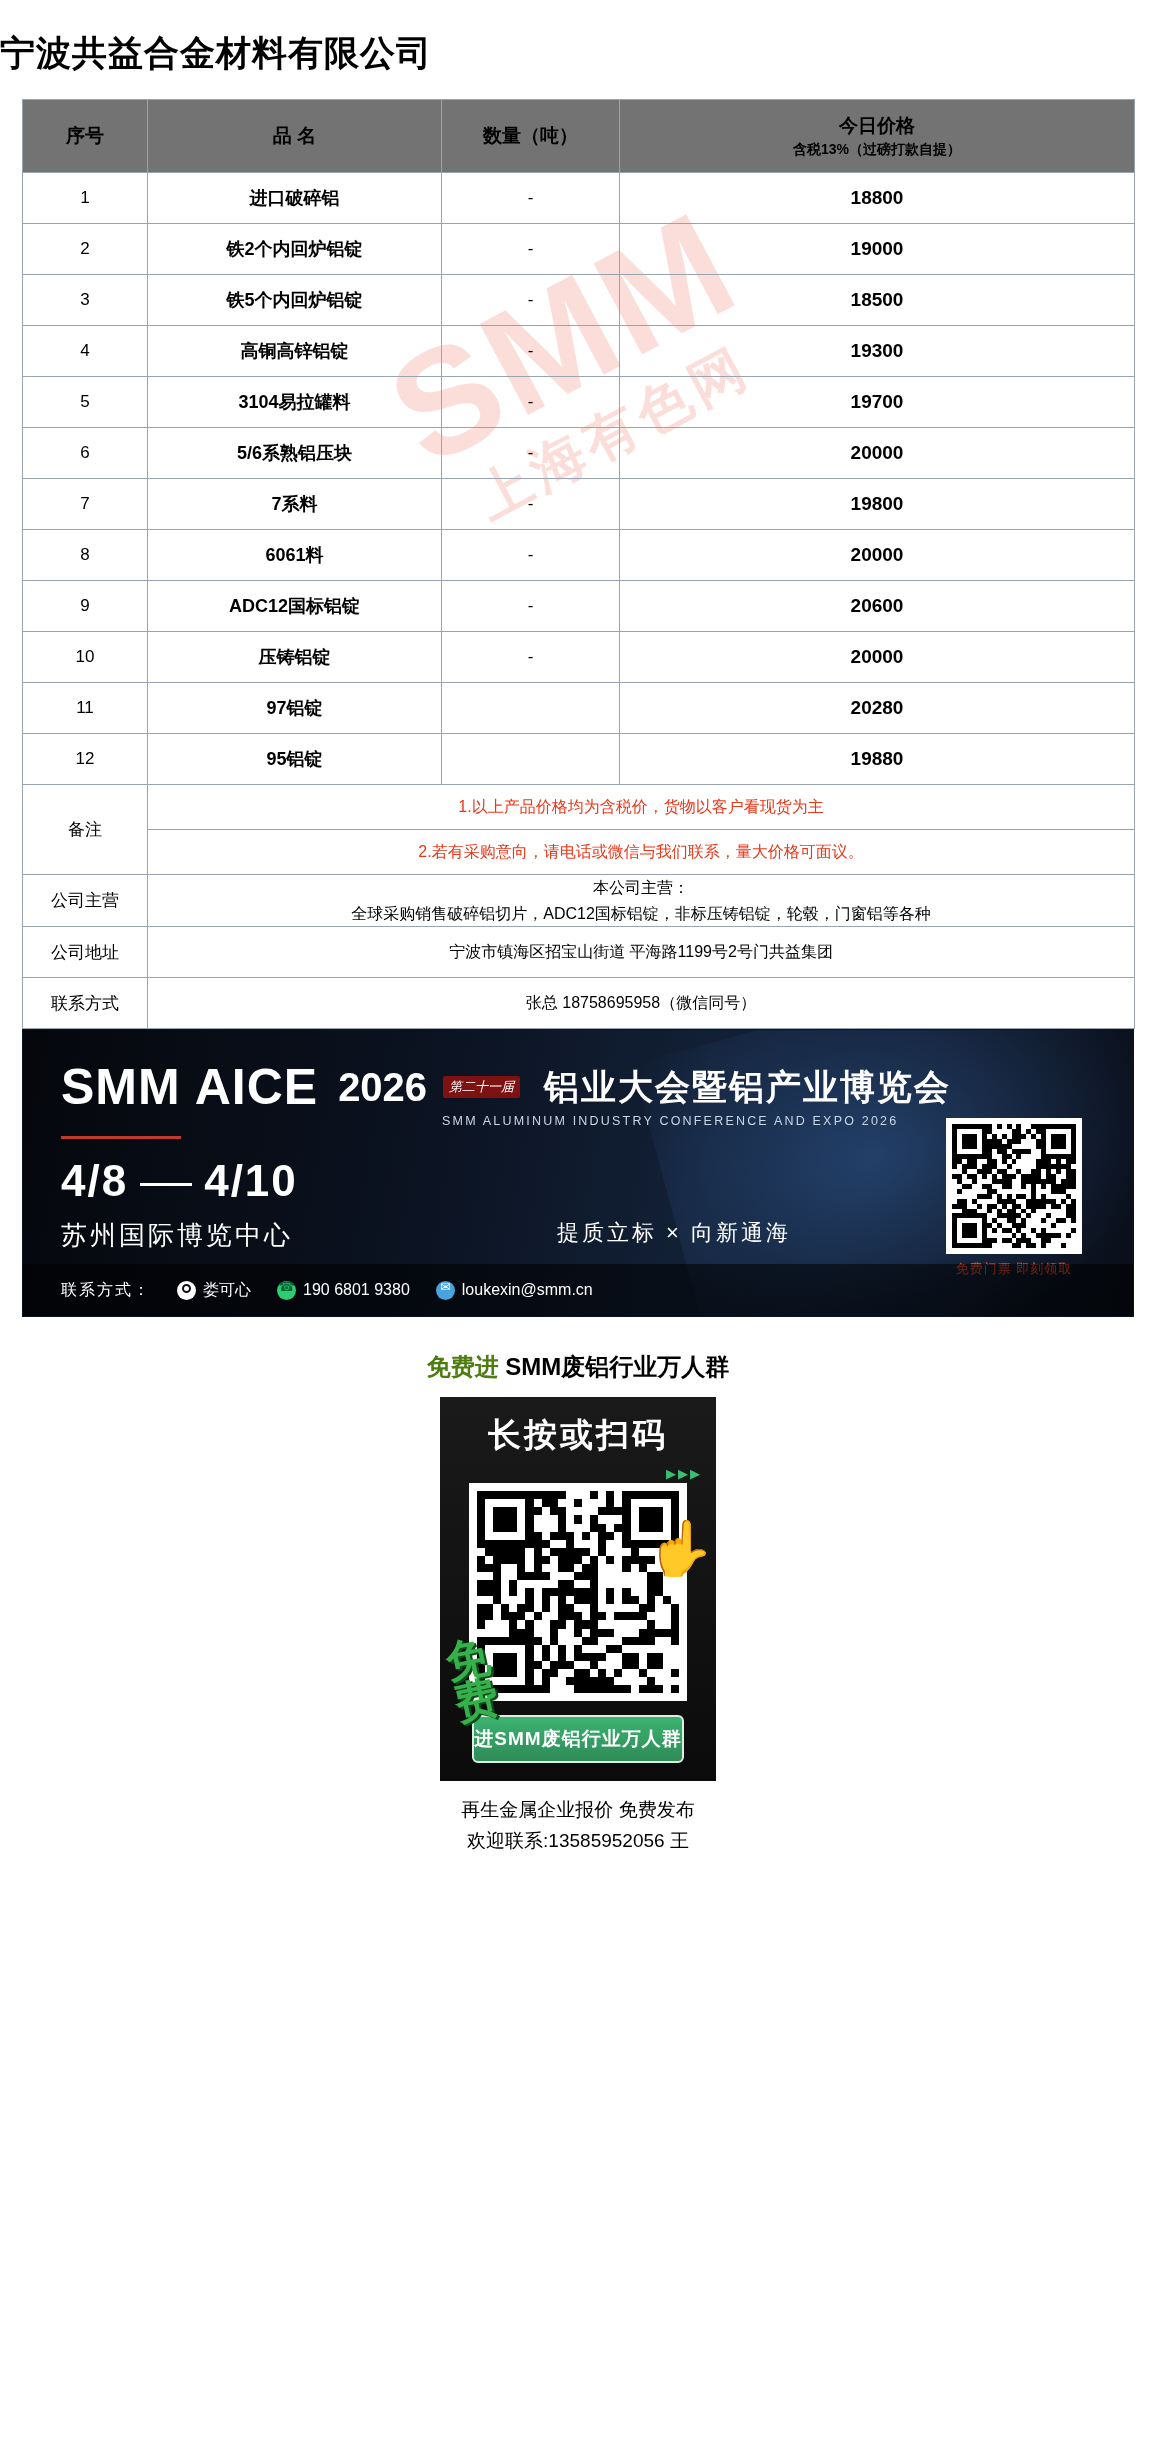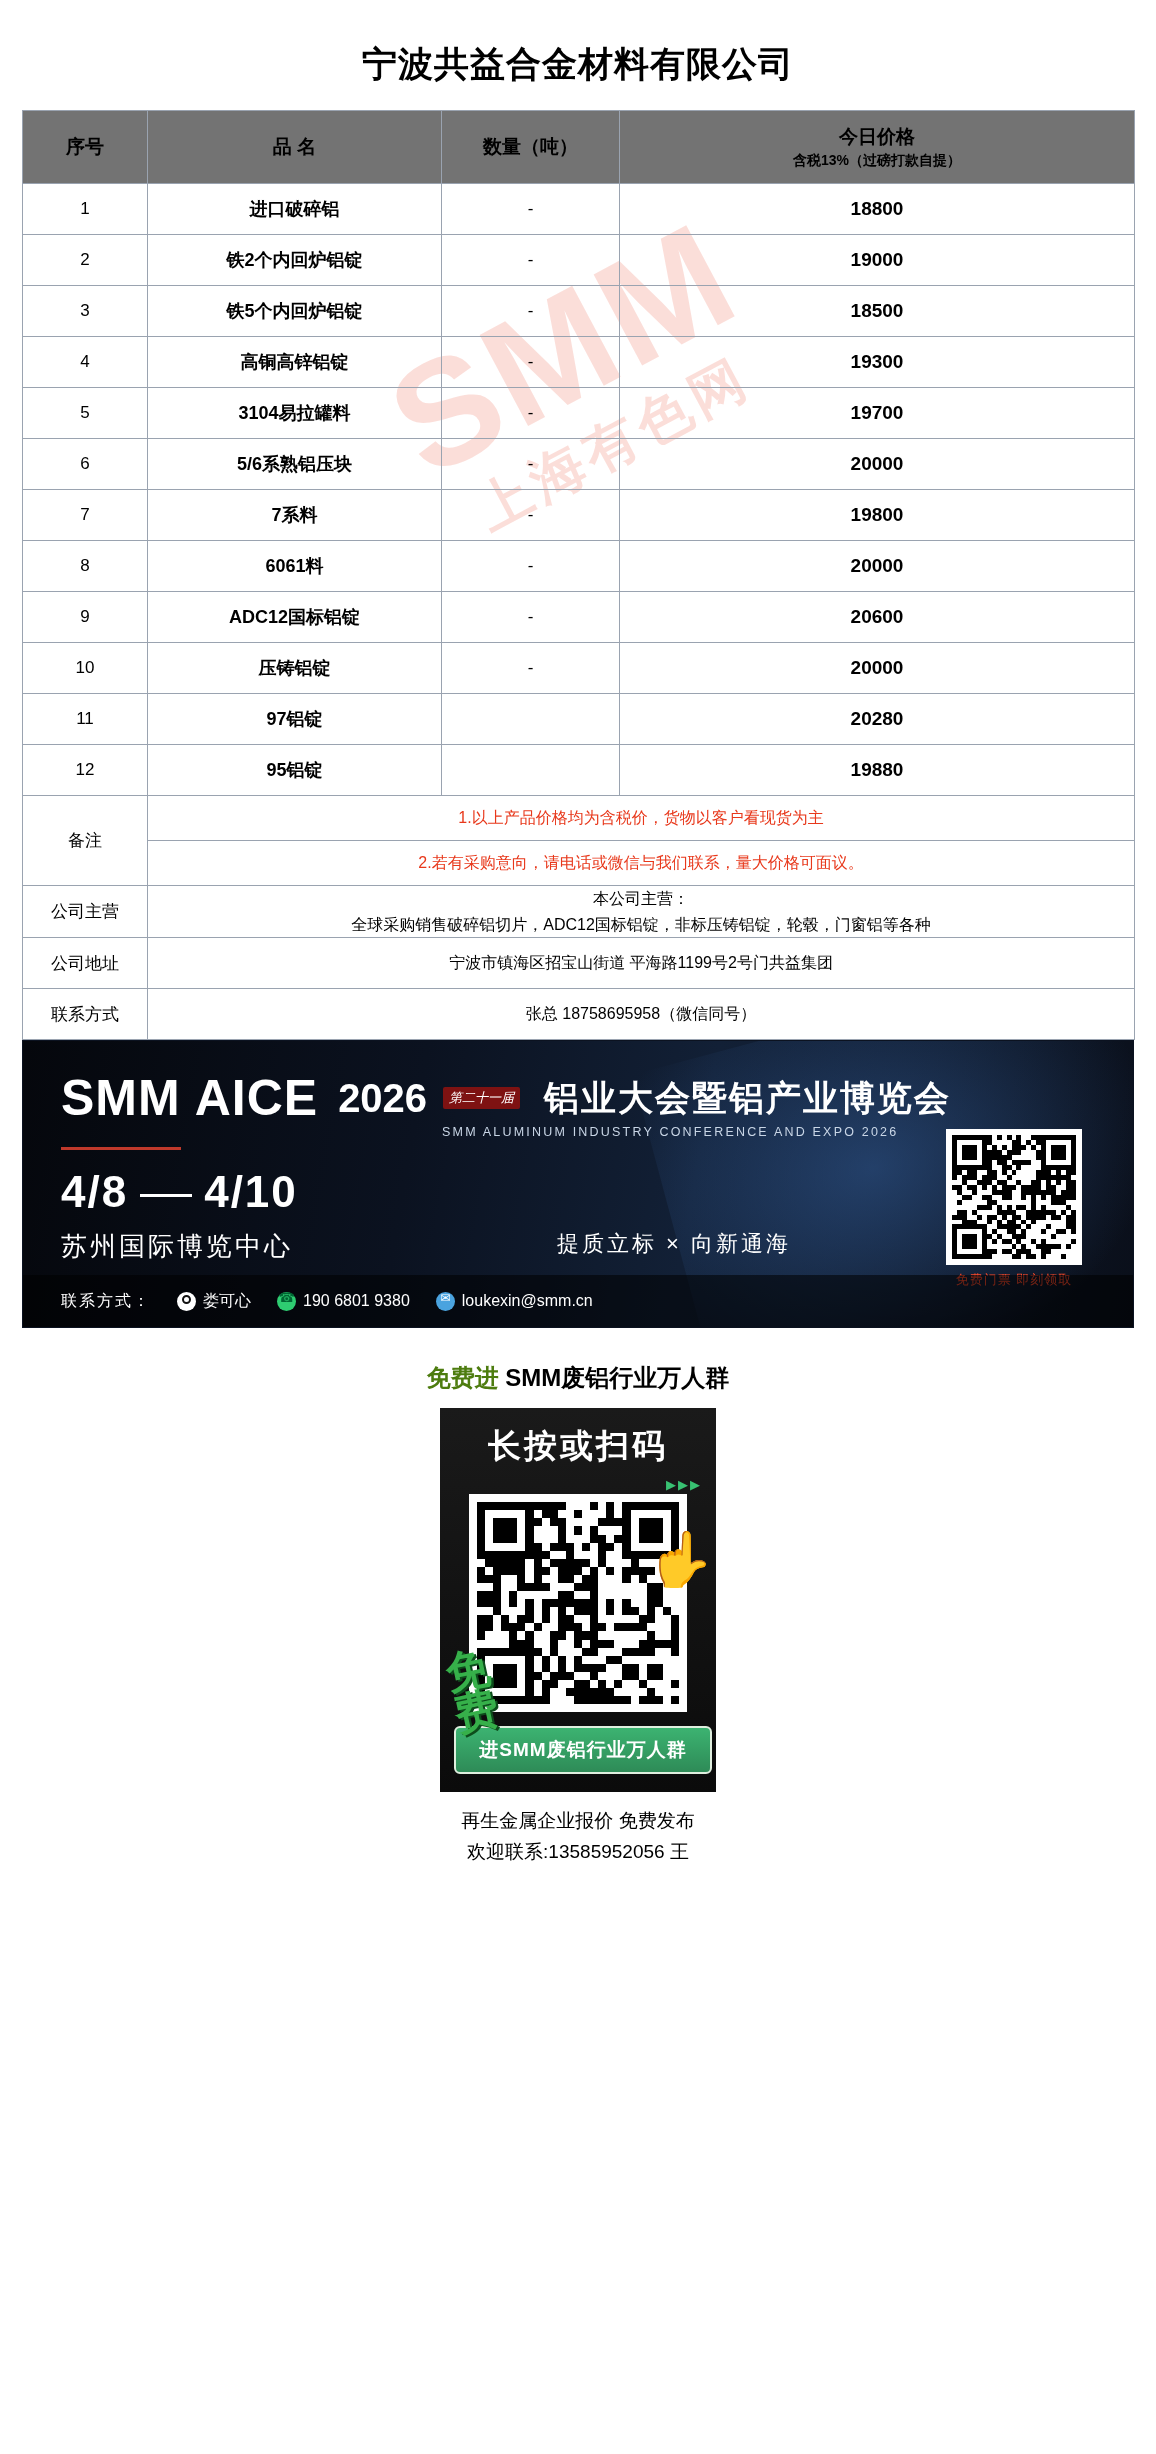--- a/index.html
+++ b/index.html
@@ -14,25 +14,24 @@
     -webkit-font-smoothing: antialiased;
   }
   .page {
     width: 1156px;
     position: relative;
     overflow: hidden;
   }
 
   
   .company-title {
-    text-align: center;
     font-size: 35px;
     font-weight: bold;
     letter-spacing: 1px;
-    padding-top: 41px;
+    padding-top: 30px;
     padding-bottom: 22px;
   }
   .quote-subtitle {
     text-align: center;
     font-size: 20px;
     font-weight: bold;
     padding-bottom: 18px;
   }
 
   
@@ -351,21 +350,21 @@
   .hand {
     position: absolute;
     right: 2px; top: 120px;
     font-size: 54px;
     z-index: 5;
     color: #f4c9a8;
     transform: scaleX(-1);
   }
   .qr-btn {
     margin: 14px auto 0 auto;
-    width: 258px;
+    width: 212px;
     background: linear-gradient(180deg, #3cb371 0%, #2e8b57 100%);
     color: #fff;
     font-size: 19px;
     font-weight: bold;
     padding: 9px 0;
     border-radius: 6px;
     border: 2px solid #dfeede;
     box-sizing: border-box;
     letter-spacing: 1px;
   }

